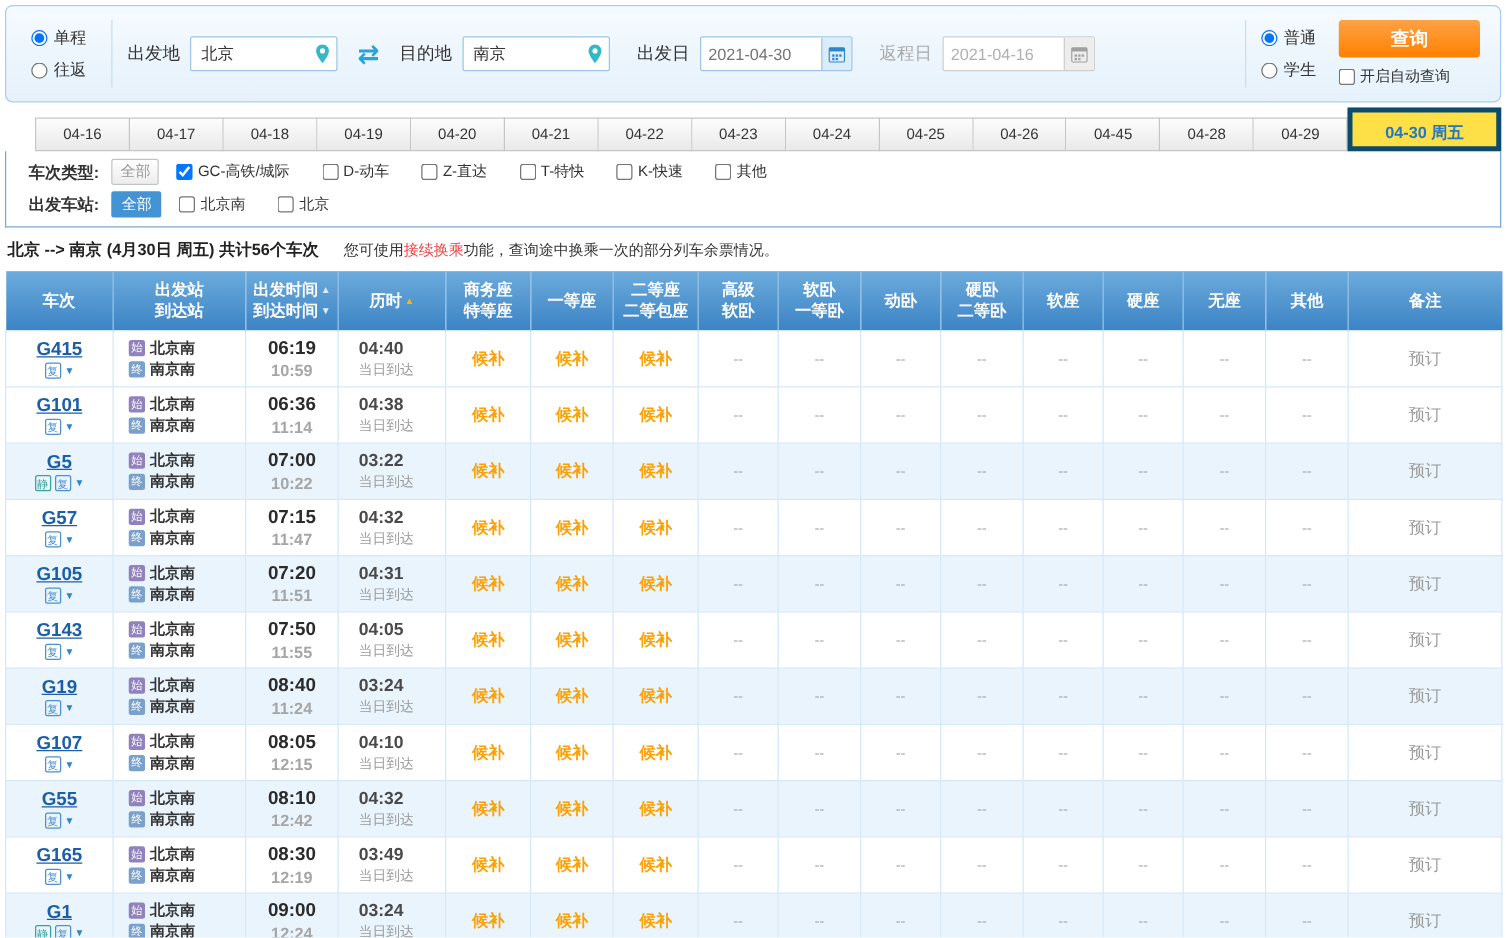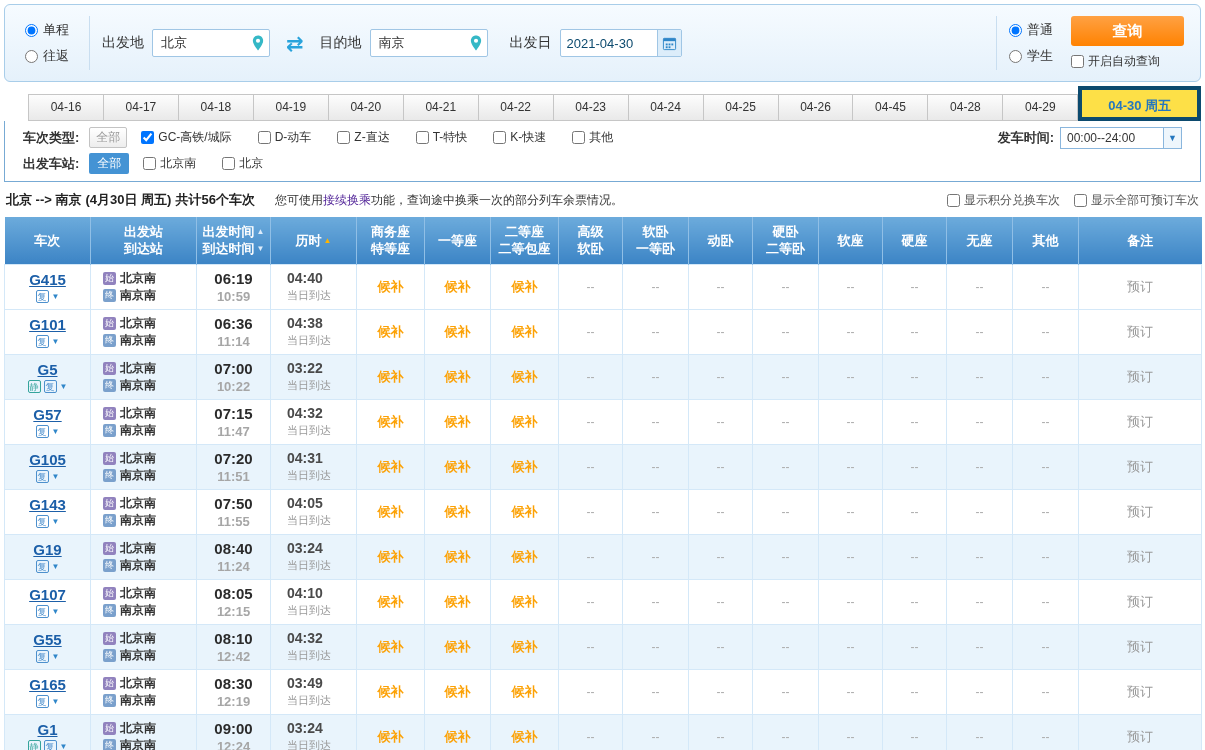--- a/index.html
+++ b/index.html
@@ -31,21 +31,21 @@
   }
   .pin { position: absolute; right: 5px; top: 6px; line-height: 0; }
   .swap { margin: 0 16px; color: #29a3dc; font-size: 21px; font-weight: bold; cursor: pointer; line-height: 1; }
   .date-field { margin-left: 22px; }
   .date-box {
     display: flex; width: 122px; height: 28px; border: 1px solid #a0c6e5;
     border-radius: 2px; background: #fff; overflow: hidden;
   }
   .date-box input {
     flex: 1; width: 90px; border: none; padding: 0 6px; font-size: 13px;
-    color: #0c4a6e; font-family: inherit; background: transparent; outline: none;
+    color: #737373; font-family: inherit; background: transparent; outline: none;
   }
   .cal-btn {
     width: 24px; display: flex; align-items: center; justify-content: center;
     border-left: 1px solid #a0c6e5; background: #dcedfa; color: #2e86c8;
     cursor: pointer; line-height: 0;
   }
   .return .flabel { color: #a9a9a9; }
   .return .date-box { border-color: #cfcfcf; }
   .return .date-box input { color: #b0b0b0; }
   .return .cal-btn { border-left-color: #cfcfcf; background: #ededed; color: #a0a0a0; }
@@ -98,21 +98,21 @@
   }
   .station-all {
     background: #4493d4; color: #fff; padding: 2px 8px; border-radius: 2px;
     font-size: 12px; cursor: pointer;
   }
 
   
   .summary-bar { display: flex; align-items: center; margin: 9px 2px 8px; font-size: 13px; gap: 4px; }
   .route, .date-b, .count { font-weight: bold; color: #222; white-space: nowrap; }
   .tip { margin-left: 16px; color: #333; font-size: 12px; white-space: nowrap; }
-  .tip-link { color: #4c1d95; cursor: pointer; text-decoration: none; }
+  .tip-link { color: #ef4444; cursor: pointer; text-decoration: none; }
   .right-toggles { margin-left: auto; display: flex; gap: 14px; color: #555; font-size: 12px; }
 
   
   .train-table { width: 100%; border-collapse: collapse; table-layout: fixed; }
   .train-table th {
     background: linear-gradient(#6cabdc, #3c84c5); color: #fff;
     font-size: 13px; font-weight: bold; height: 47px;
     border-right: 1px solid #90bfe6; vertical-align: middle; padding: 2px 0;
   }
   .train-table th:last-child { border-right: none; }
@@ -206,20 +206,37 @@
               <rect x="4" y="8" width="2" height="2" fill="currentColor"></rect>
               <rect x="7" y="8" width="2" height="2" fill="currentColor"></rect>
               <rect x="10" y="8" width="2" height="2" fill="currentColor"></rect>
               <rect x="4" y="11" width="2" height="2" fill="currentColor"></rect>
               <rect x="7" y="11" width="2" height="2" fill="currentColor"></rect>
             </svg>
         </span>
       </div>
     </div>
 
+    <div class="field date-field return">
+      <span class="flabel">返程日</span>
+      <div class="date-box">
+        <input value="2021-04-16" style="">
+        <span class="cal-btn">
+          <svg width="15" height="15" viewBox="0 0 16 16">
+              <rect x="1.5" y="2.5" width="13" height="12" rx="1" fill="none" stroke="currentColor"></rect>
+              <rect x="1.5" y="2.5" width="13" height="3" fill="currentColor"></rect>
+              <rect x="4" y="8" width="2" height="2" fill="currentColor"></rect>
+              <rect x="7" y="8" width="2" height="2" fill="currentColor"></rect>
+              <rect x="10" y="8" width="2" height="2" fill="currentColor"></rect>
+              <rect x="4" y="11" width="2" height="2" fill="currentColor"></rect>
+              <rect x="7" y="11" width="2" height="2" fill="currentColor"></rect>
+            </svg>
+        </span>
+      </div>
+    </div>
 
     <div class="spacer"></div>
     <div class="vsep"></div>
     <div class="pass-types">
         <label class="choice">
           <input type="radio" name="passenger-type" checked="" style="">
           <span>普通</span>
         </label>
         <label class="choice">
           <input type="radio" name="passenger-type" style="">
@@ -277,27 +294,20 @@
           </label>
           <label class="chk">
             <input type="checkbox" style="">
             <span>K-快速</span>
           </label>
           <label class="chk">
             <input type="checkbox" style="">
             <span>其他</span>
           </label>
         </div>
-      <div class="time-filter">
-        <span class="fp-label">发车时间:</span>
-        <div class="time-select">
-          <span>00:00--24:00</span>
-          <span class="dd-arrow">▼</span>
-        </div>
-      </div>
     </div>
     <div class="filter-row">
       <span class="fp-label">出发车站:</span>
       <span class="station-all">全部</span>
       <div class="station-list">
           <label class="chk">
             <input type="checkbox" style="">
             <span>北京南</span>
           </label>
           <label class="chk">
@@ -306,30 +316,20 @@
           </label>
         </div>
     </div>
   </div>
 
   <div class="summary-bar">
     <span class="route">北京 --&gt; 南京</span>
     <span class="date-b">(4月30日 周五)</span>
     <span class="count">共计56个车次</span>
     <span class="tip"><span>您可使用</span><a class="tip-link">接续换乘</a><span>功能，查询途中换乘一次的部分列车余票情况。</span></span>
-    <span class="right-toggles">
-      <label class="chk">
-        <input type="checkbox" style="">
-        <span>显示积分兑换车次</span>
-      </label>
-      <label class="chk">
-        <input type="checkbox" style="">
-        <span>显示全部可预订车次</span>
-      </label>
-    </span>
   </div>
 
   <table class="train-table">
     <colgroup>
         <col style="width: 86px;">
         <col style="width: 106px;">
         <col style="width: 74px;">
         <col style="width: 86px;">
         <col style="width: 68px;">
         <col style="width: 66px;">

